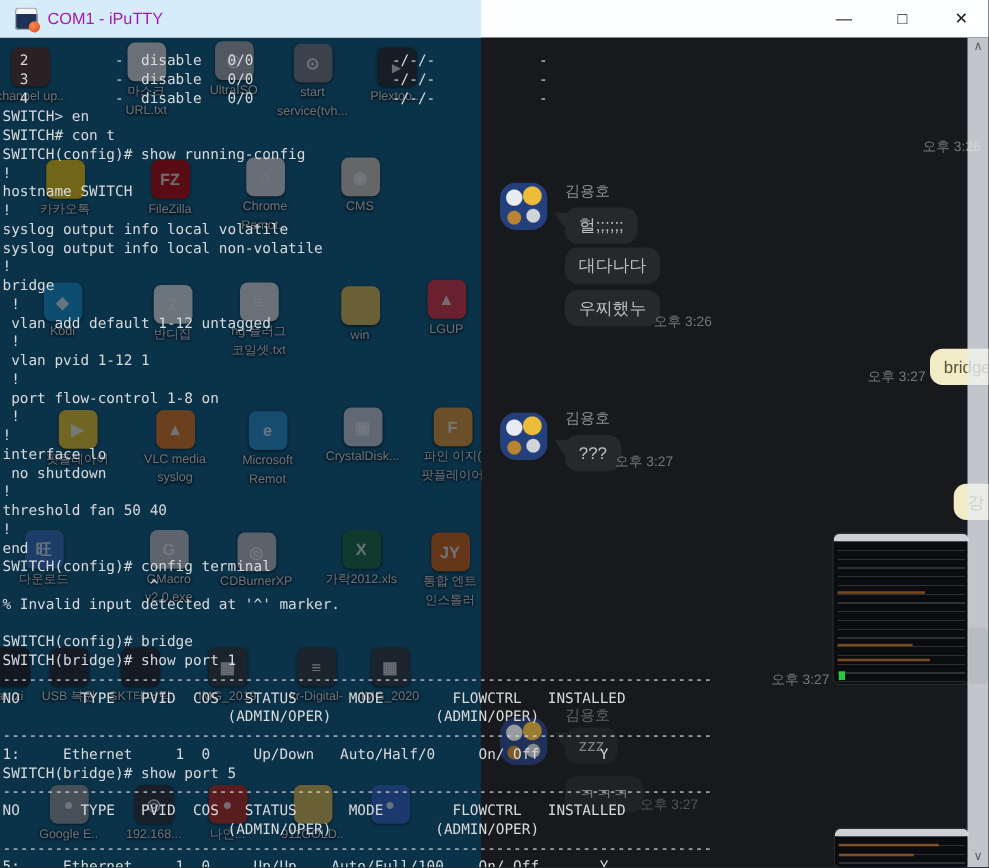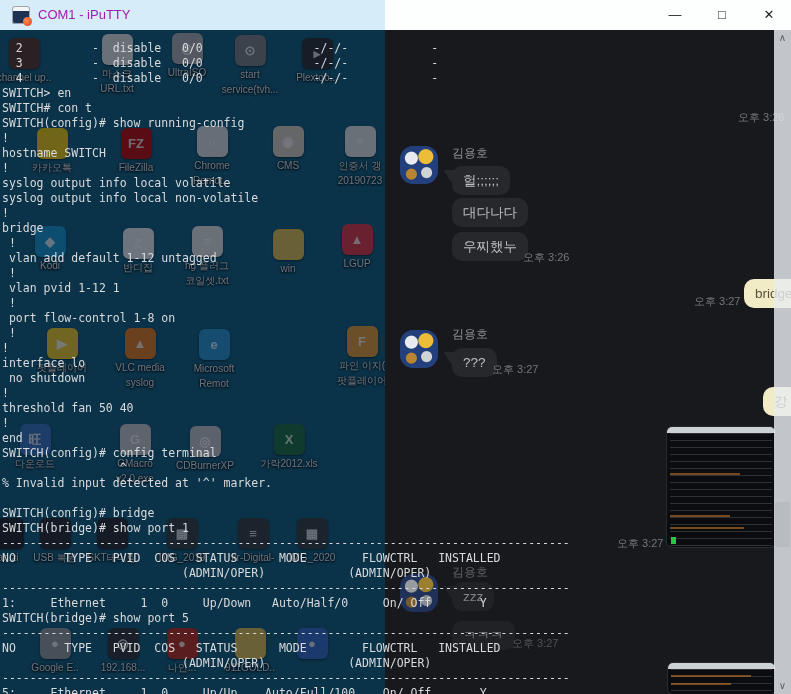--- a/index.html
+++ b/index.html
@@ -101,25 +101,20 @@
         </div>
         <div class="dicon" style="left: 176px; top: 96px;">
           <div class="ig" style="background: rgb(223, 227, 230);">○</div>
           <div class="lbl">Chrome</div>
           <div class="lbl">Remot...</div>
         </div>
         <div class="dicon" style="left: 252px; top: 96px;">
           <div class="ig" style="background: rgb(217, 210, 196);">◉</div>
           <div class="lbl">CMS</div>
         </div>
-        <div class="dicon" style="left: 324px; top: 96px;">
-          <div class="ig" style="background: rgb(227, 231, 234);">≡</div>
-          <div class="lbl">인증서 갱</div>
-          <div class="lbl">20190723</div>
-        </div>
         <div class="dicon" style="left: 14px; top: 196px;">
           <div class="ig" style="background: rgb(27, 158, 216);">◆</div>
           <div class="lbl">Kodi</div>
         </div>
         <div class="dicon" style="left: 102px; top: 198px;">
           <div class="ig" style="background: rgb(233, 241, 246);">Z</div>
           <div class="lbl">반디집</div>
         </div>
         <div class="dicon" style="left: 171px; top: 196px;">
           <div class="ig" style="background: rgb(227, 231, 234);">≡</div>
@@ -141,20 +136,24 @@
         <div class="dicon" style="left: 104px; top: 298px;">
           <div class="ig" style="background: rgb(232, 127, 40);">▲</div>
           <div class="lbl">VLC media</div>
           <div class="lbl">syslog</div>
         </div>
         <div class="dicon" style="left: 178px; top: 299px;">
           <div class="ig" style="background: rgb(47, 154, 216);">e</div>
           <div class="lbl">Microsoft</div>
           <div class="lbl">Remot</div>
         </div>
+        <div class="dicon" style="left: 254px; top: 296px;">
+          <div class="ig" style="background: rgb(205, 214, 223);">▣</div>
+          <div class="lbl">CrystalDisk...</div>
+        </div>
         <div class="dicon" style="left: 326px; top: 296px;">
           <div class="ig" style="background: rgb(232, 160, 60);">F</div>
           <div class="lbl">파인 이지(</div>
           <div class="lbl">팟플레이어</div>
         </div>
         <div class="dicon" style="left: -1px; top: 394px;">
           <div class="ig" style="background: rgb(59, 121, 196);">旺</div>
           <div class="lbl">다운로드</div>
         </div>
         <div class="dicon" style="left: 99px; top: 394px;">
@@ -162,20 +161,25 @@
           <div class="lbl">GMacro</div>
           <div class="lbl">v2.0.exe</div>
         </div>
         <div class="dicon" style="left: 169px; top: 396px;">
           <div class="ig" style="background: rgb(196, 201, 206);">◎</div>
           <div class="lbl">CDBurnerXP</div>
         </div>
         <div class="dicon" style="left: 253px; top: 394px;">
           <div class="ig" style="background: rgb(31, 114, 70);">X</div>
           <div class="lbl">가락2012.xls</div>
+        </div>
+        <div class="dicon" style="left: 324px; top: 396px;">
+          <div class="ig" style="background: rgb(216, 105, 30);">JY</div>
+          <div class="lbl">통합 엔트</div>
+          <div class="lbl">인스톨러</div>
         </div>
         <div class="dicon" style="left: -28px; top: 488px;">
           <div class="ig" style="background: rgb(35, 40, 45);"></div>
           <div class="lbl">an.zi</div>
         </div>
         <div class="dicon" style="left: 76px; top: 488px;">
           <div class="ig" style="background: rgb(42, 47, 52);"></div>
           <div class="lbl">SKT테더링</div>
         </div>
         <div class="dicon" style="left: 19px; top: 488px;">

